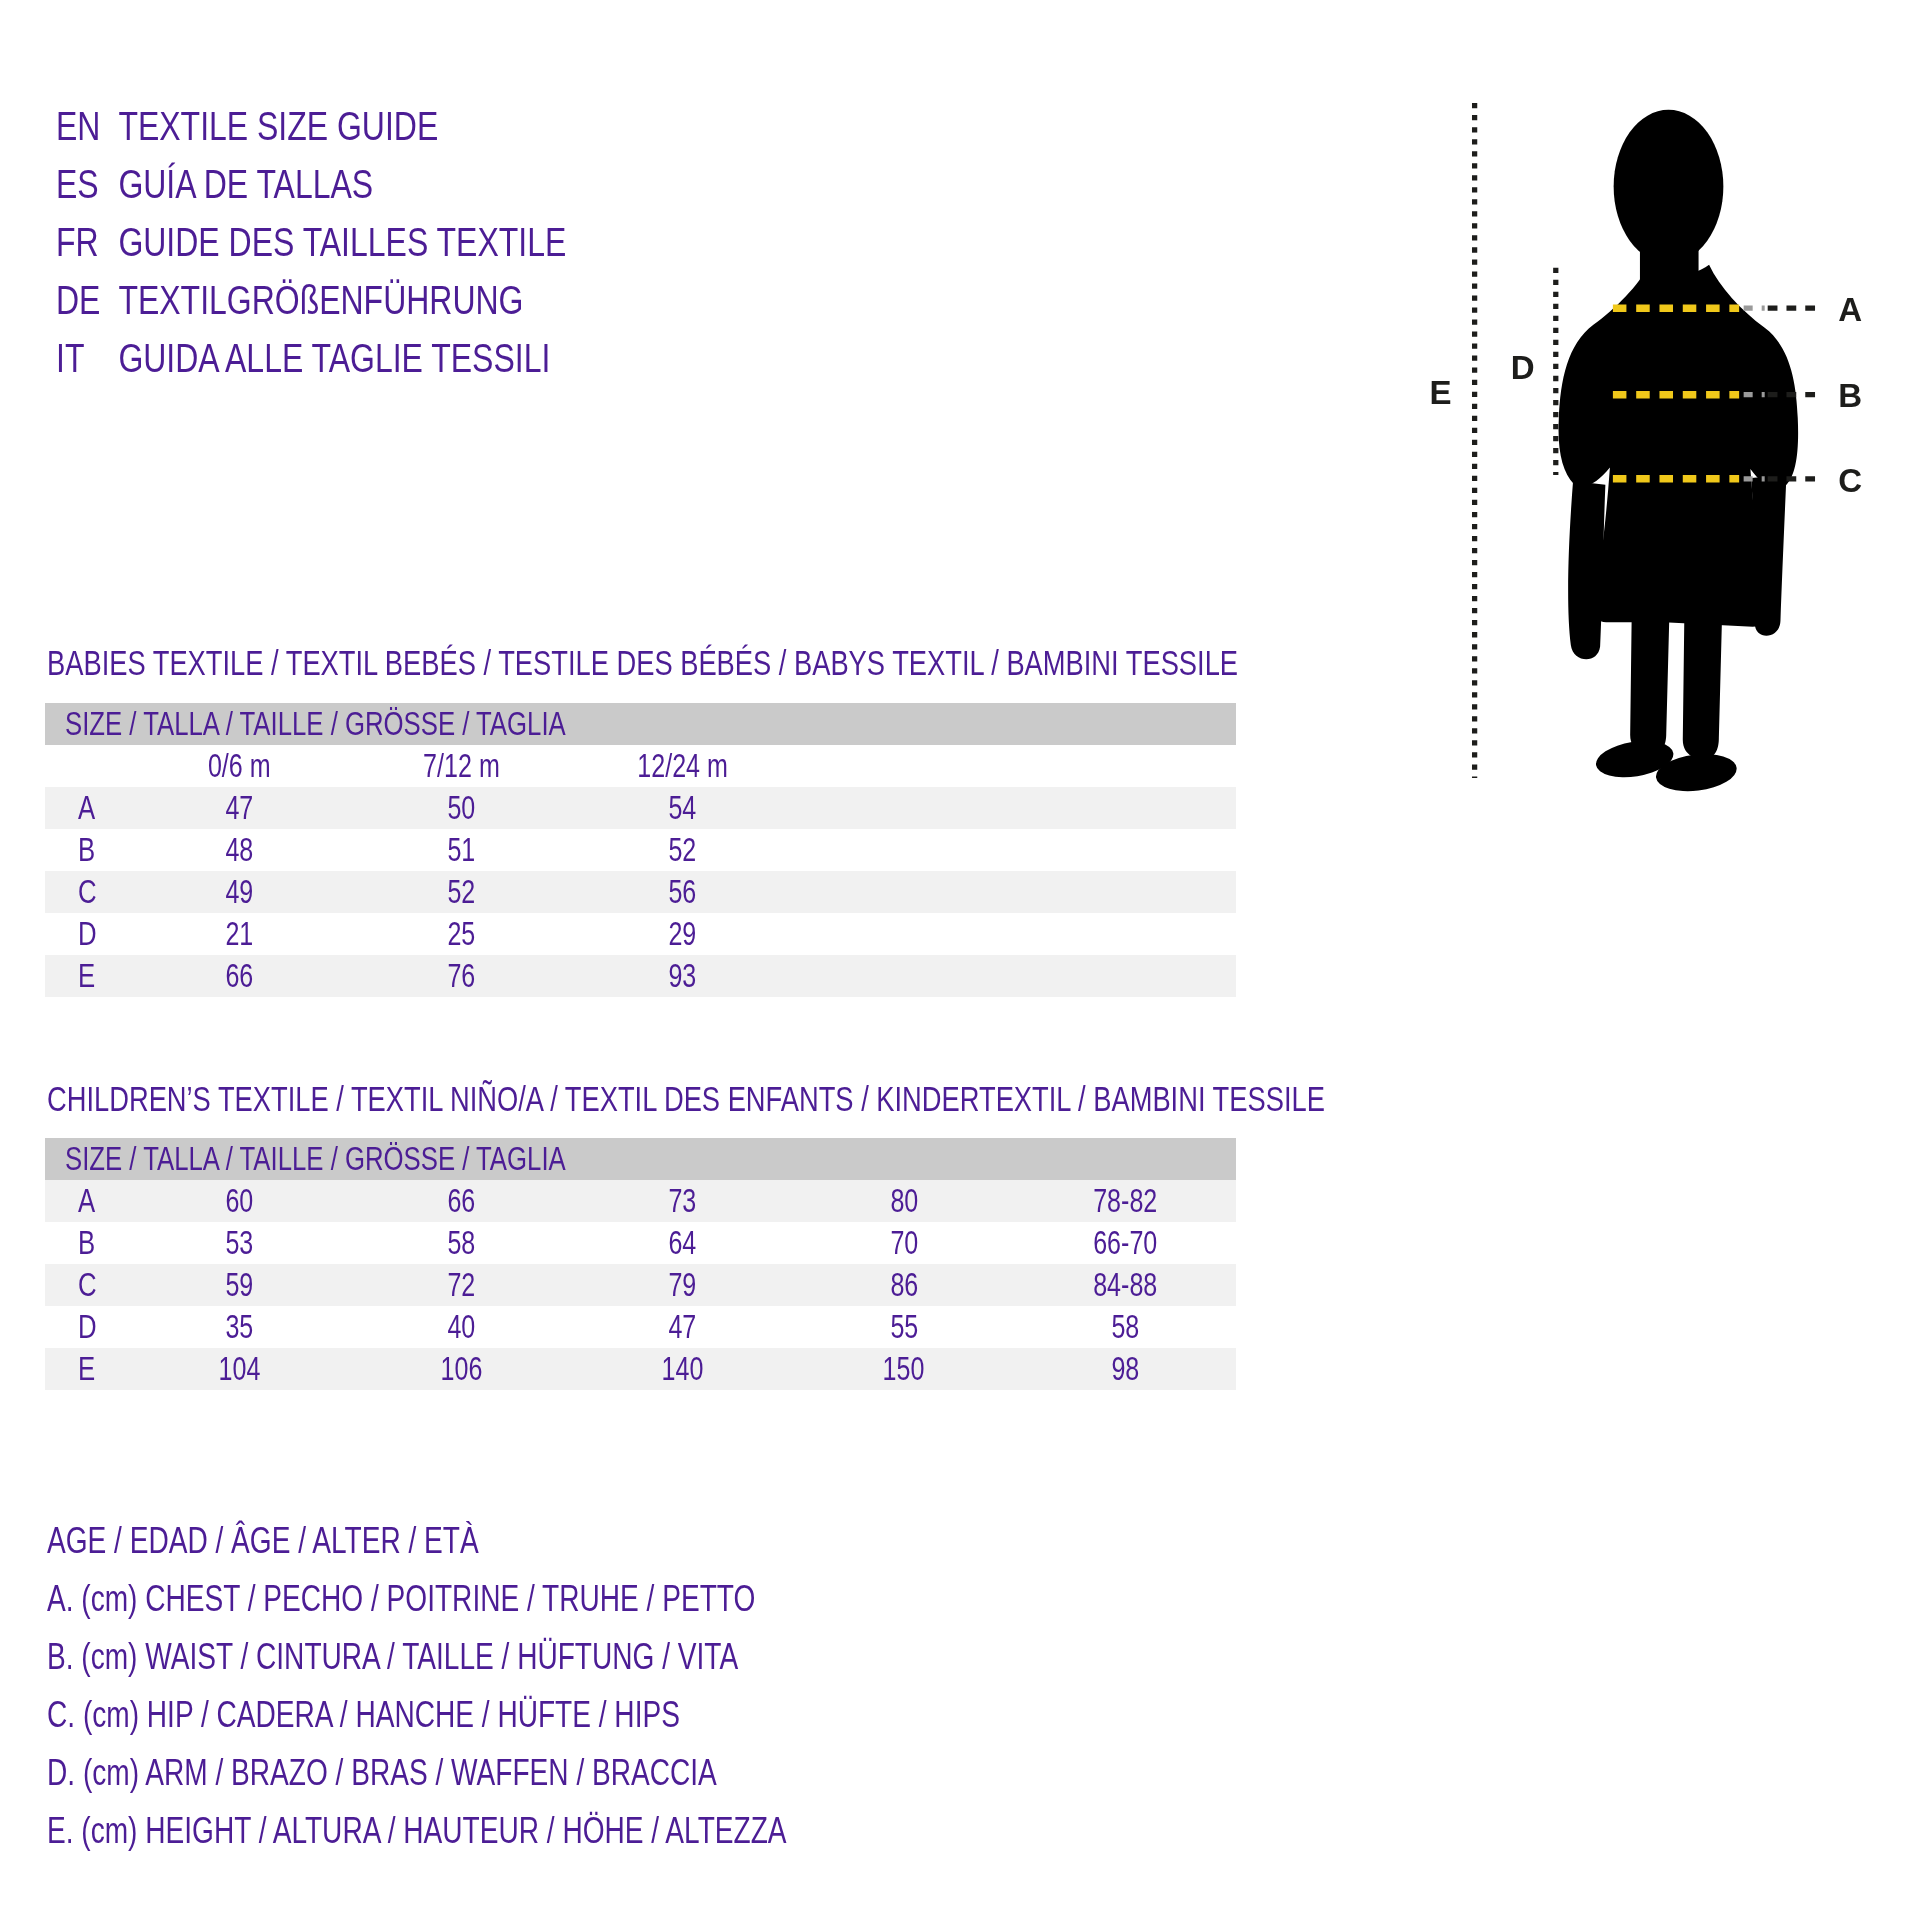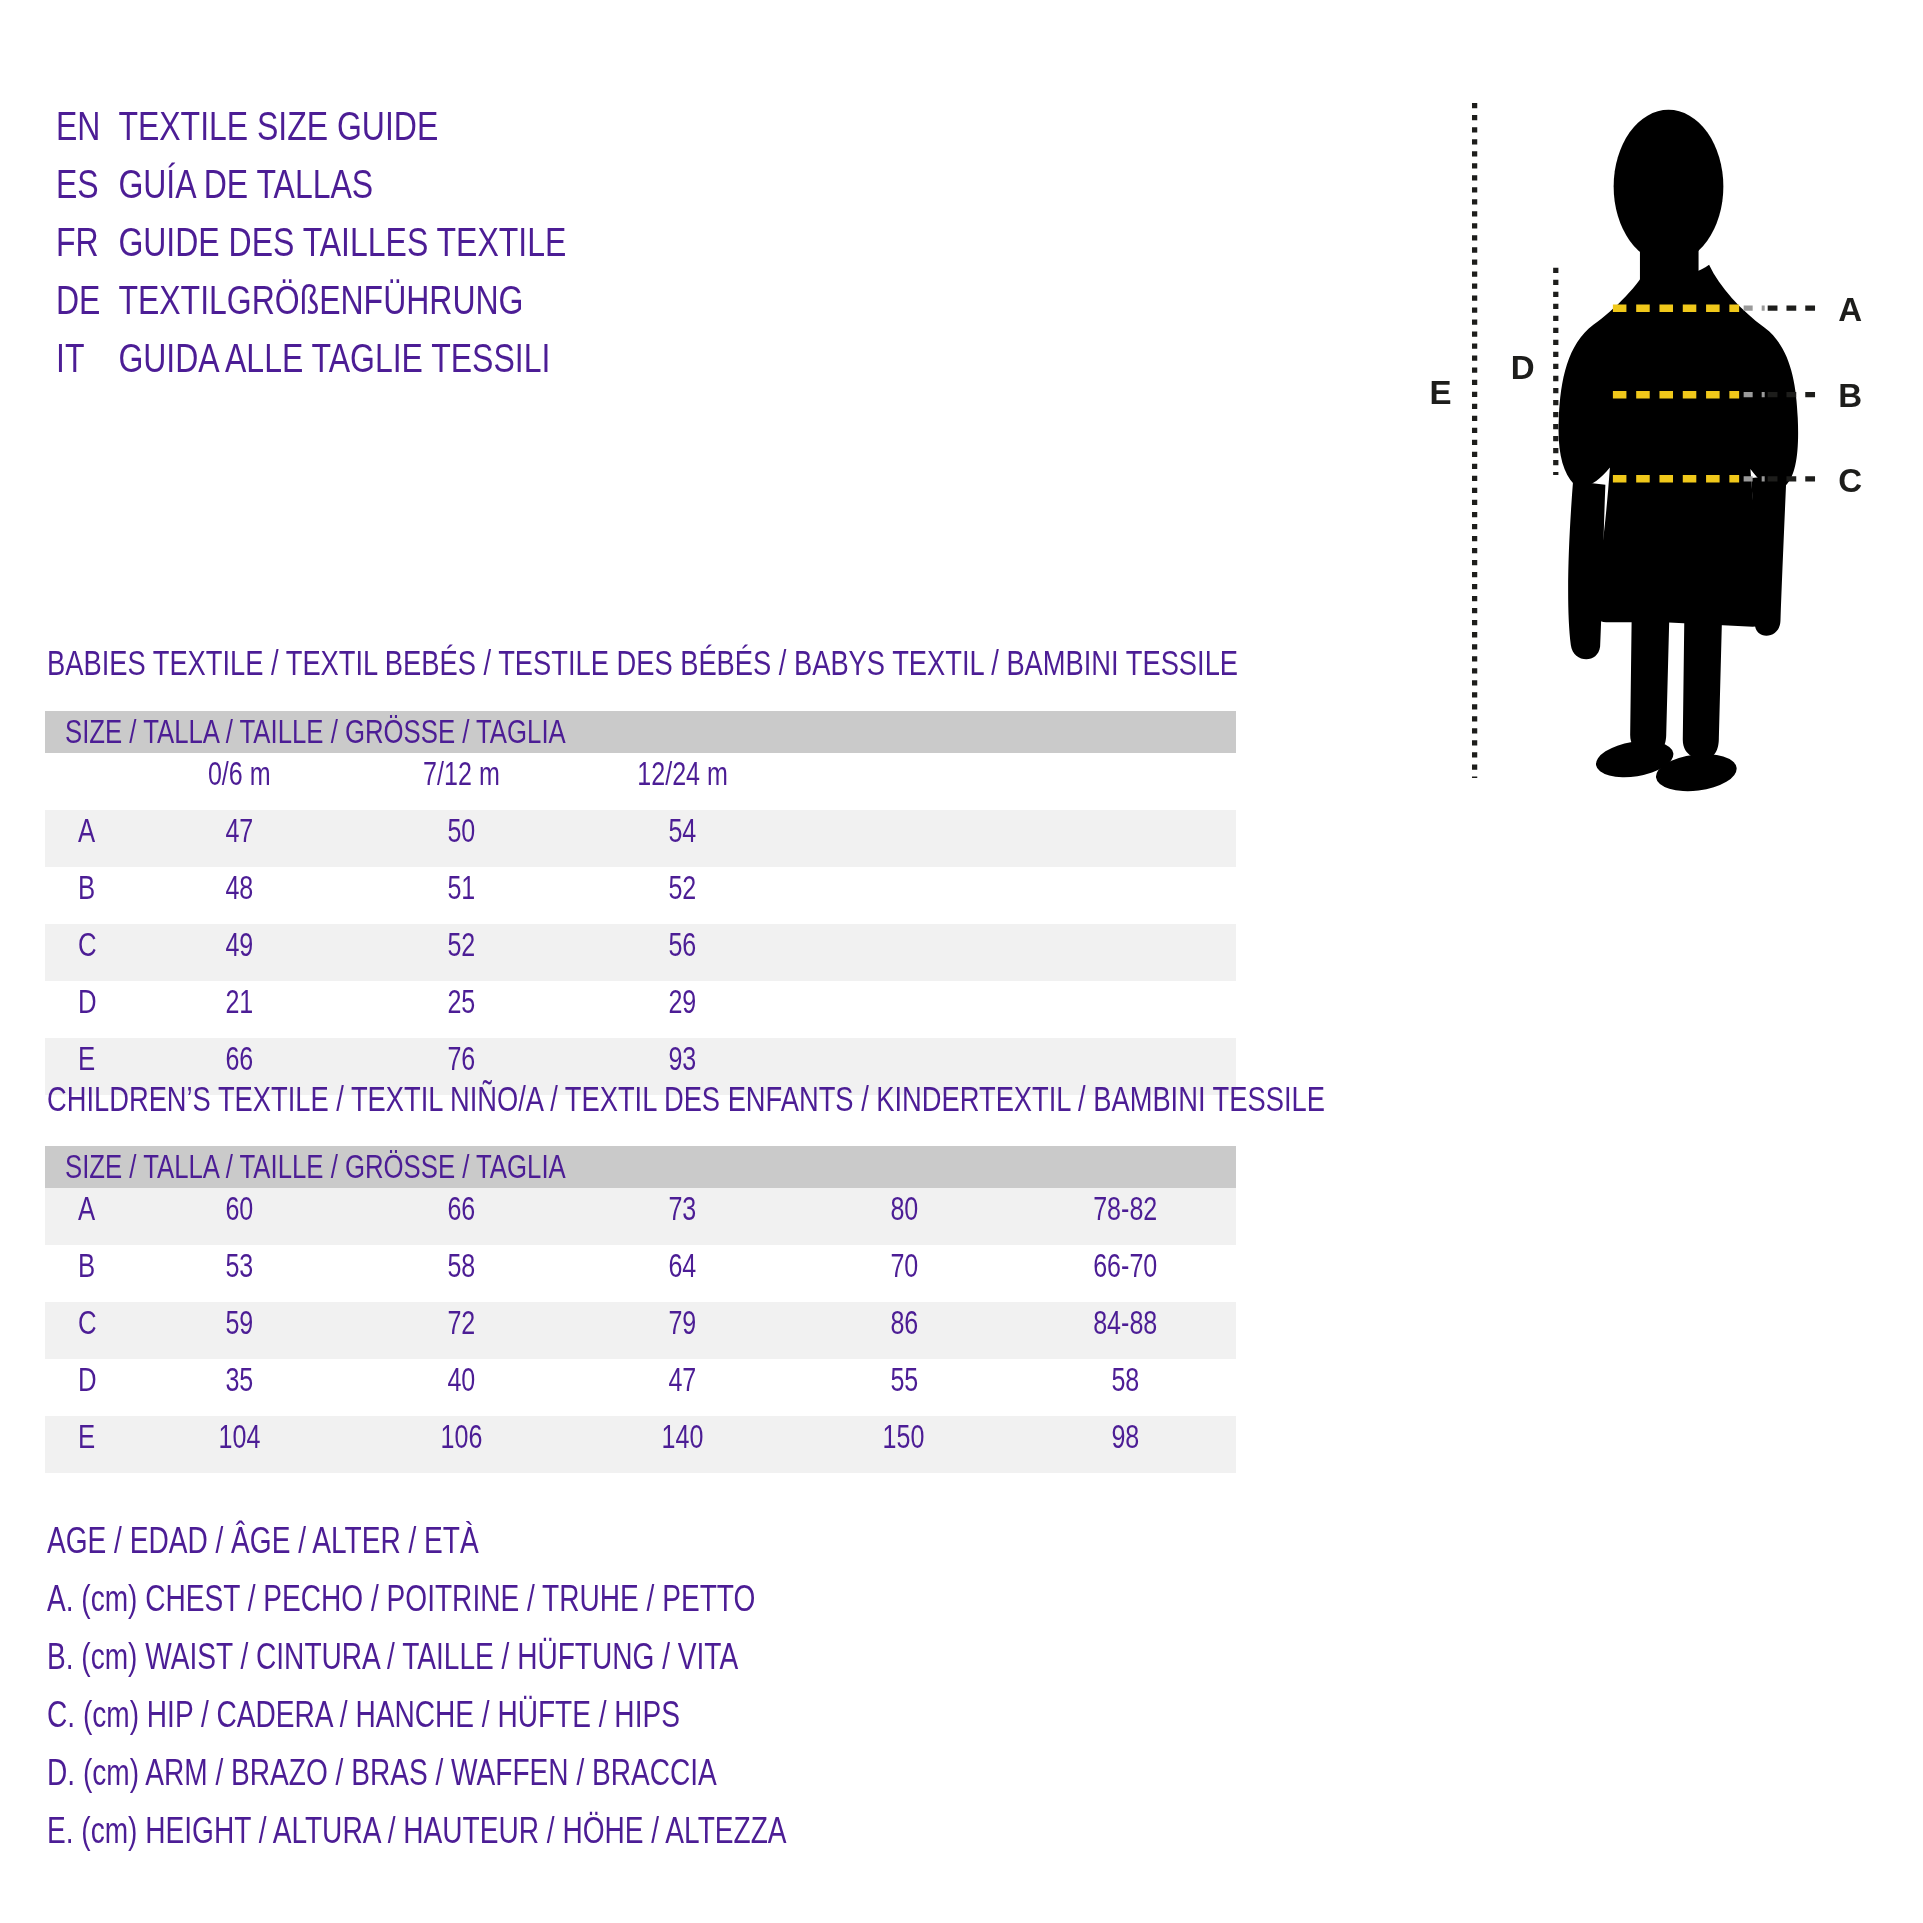--- a/index.html
+++ b/index.html
@@ -14,23 +14,23 @@
 
   
   #lang-list { left:56px; top:97px; }
   .lang-line { height:58px; line-height:58px; font-size:41px; transform:scaleX(0.78); transform-origin:0 50%; white-space:nowrap; }
   .lang-code { display:inline-block; width:80px; }
 
   
   .sec-title { left:47px; font-size:35px; line-height:35px; transform:scaleX(0.78); transform-origin:0 50%; white-space:nowrap; }
 
   
-  .size-table { left:45px; width:1191px;margin-top:8px; }
+  .size-table { left:45px; width:1191px; }
   .bar { height:42px; line-height:42px; background:#cacaca; padding-left:19.5px; font-size:33px; }
-  .trow { display:grid; grid-template-columns:84px repeat(5, 1fr); height:57px; line-height:42px; font-size:33px; }
+  .trow { display:grid; grid-template-columns:84px repeat(5, 1fr); height:42px; line-height:42px; font-size:33px; }
   .trow.stripe { background:#f1f1f1; }
   .tlabel { padding-left:33px; text-align:left; }
   .tcell  { text-align:center; }
 
   
   #legend { left:47px; top:1512px; }
   .legend-line { height:58px; line-height:58px; font-size:36px; transform:scaleX(0.78); transform-origin:0 50%; white-space:nowrap; }
 
   
   #figure-wrap { left:1413px; top:60px; width:511px; height:767px; }

